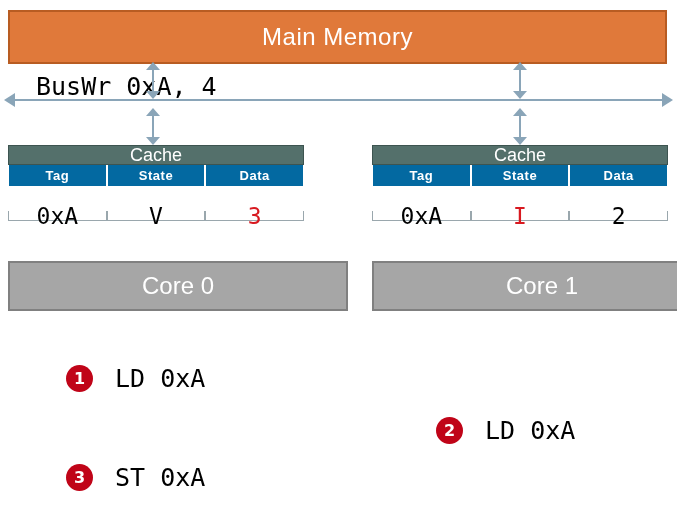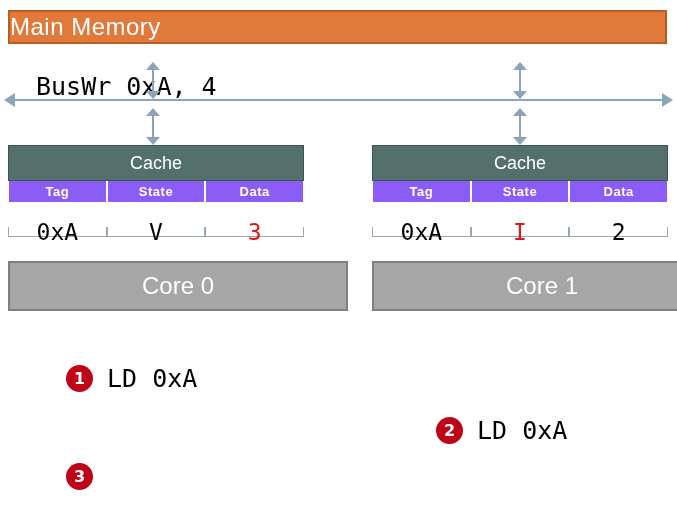--- a/index.html
+++ b/index.html
@@ -20,29 +20,29 @@
     width: 677px;
     height: 513px;
   }
 
   
   .main-memory {
     position: absolute;
     left: 8px;
     top: 10px;
     width: 659px;
-    height: 34px;
+    height: 54px;
     box-sizing: border-box;
     background: #e0793a;
     border: 2px solid #b85c22;
     color: #ffffff;
     font-size: 24px;
     display: flex;
     align-items: center;
-    justify-content: flex-start;
+    justify-content: center;
     letter-spacing: 0.5px;
   }
 
   
   .bus-line {
     position: absolute;
     left: 8px;
     top: 99px;
     width: 659px;
     height: 2px;
@@ -106,38 +106,38 @@
 
   
   .cache-block {
     position: absolute;
     width: 296px;
   }
   .cache-block.left { left: 8px; top: 145px; }
   .cache-block.right { left: 372px; top: 145px; }
 
   .cache-title {
-    height: 36px;
+    height: 20px;
     box-sizing: border-box;
     background: #54706b;
     border: 1px solid #3d5450;
     color: #ffffff;
     font-size: 18px;
     display: flex;
     align-items: center;
     justify-content: center;
   }
   .cache-head-row {
     display: flex;
     height: 22px;
   }
   .cache-head-row .hcell {
     flex: 1 1 0;
     box-sizing: border-box;
-    background: #8b5cf6;
+    background: #0369a1;
     border: 1px solid #ffffff;
     border-top: none;
     color: #ffffff;
     font-size: 13px;
     font-weight: bold;
     display: flex;
     align-items: center;
     justify-content: center;
     letter-spacing: 0.5px;
   }
@@ -192,21 +192,21 @@
     color: #ffffff;
     font-family: "DejaVu Sans", sans-serif;
     font-size: 16px;
     font-weight: bold;
     display: flex;
     align-items: center;
     justify-content: center;
     flex: 0 0 auto;
   }
   .step-text {
-    margin-left: 14px;
+    margin-left: 22px;
     font-family: "DejaVu Sans Mono", monospace;
     font-size: 25px;
     color: #000000;
     white-space: nowrap;
   }
   .step-1 { left: 66px; top: 364px; }
   .step-2 { left: 436px; top: 416px; }
   .step-3 { left: 66px; top: 463px; }
 </style>
 </head>
@@ -284,15 +284,16 @@
   <div class="step step-1">
     <div class="step-badge">1</div>
     <div class="step-text">LD 0xA</div>
   </div>
   <div class="step step-2">
     <div class="step-badge">2</div>
     <div class="step-text">LD 0xA</div>
   </div>
   <div class="step step-3">
     <div class="step-badge">3</div>
+    <div class="step-text">ST 0xA</div>
   </div>
 
 </div>
 
 </body></html>

